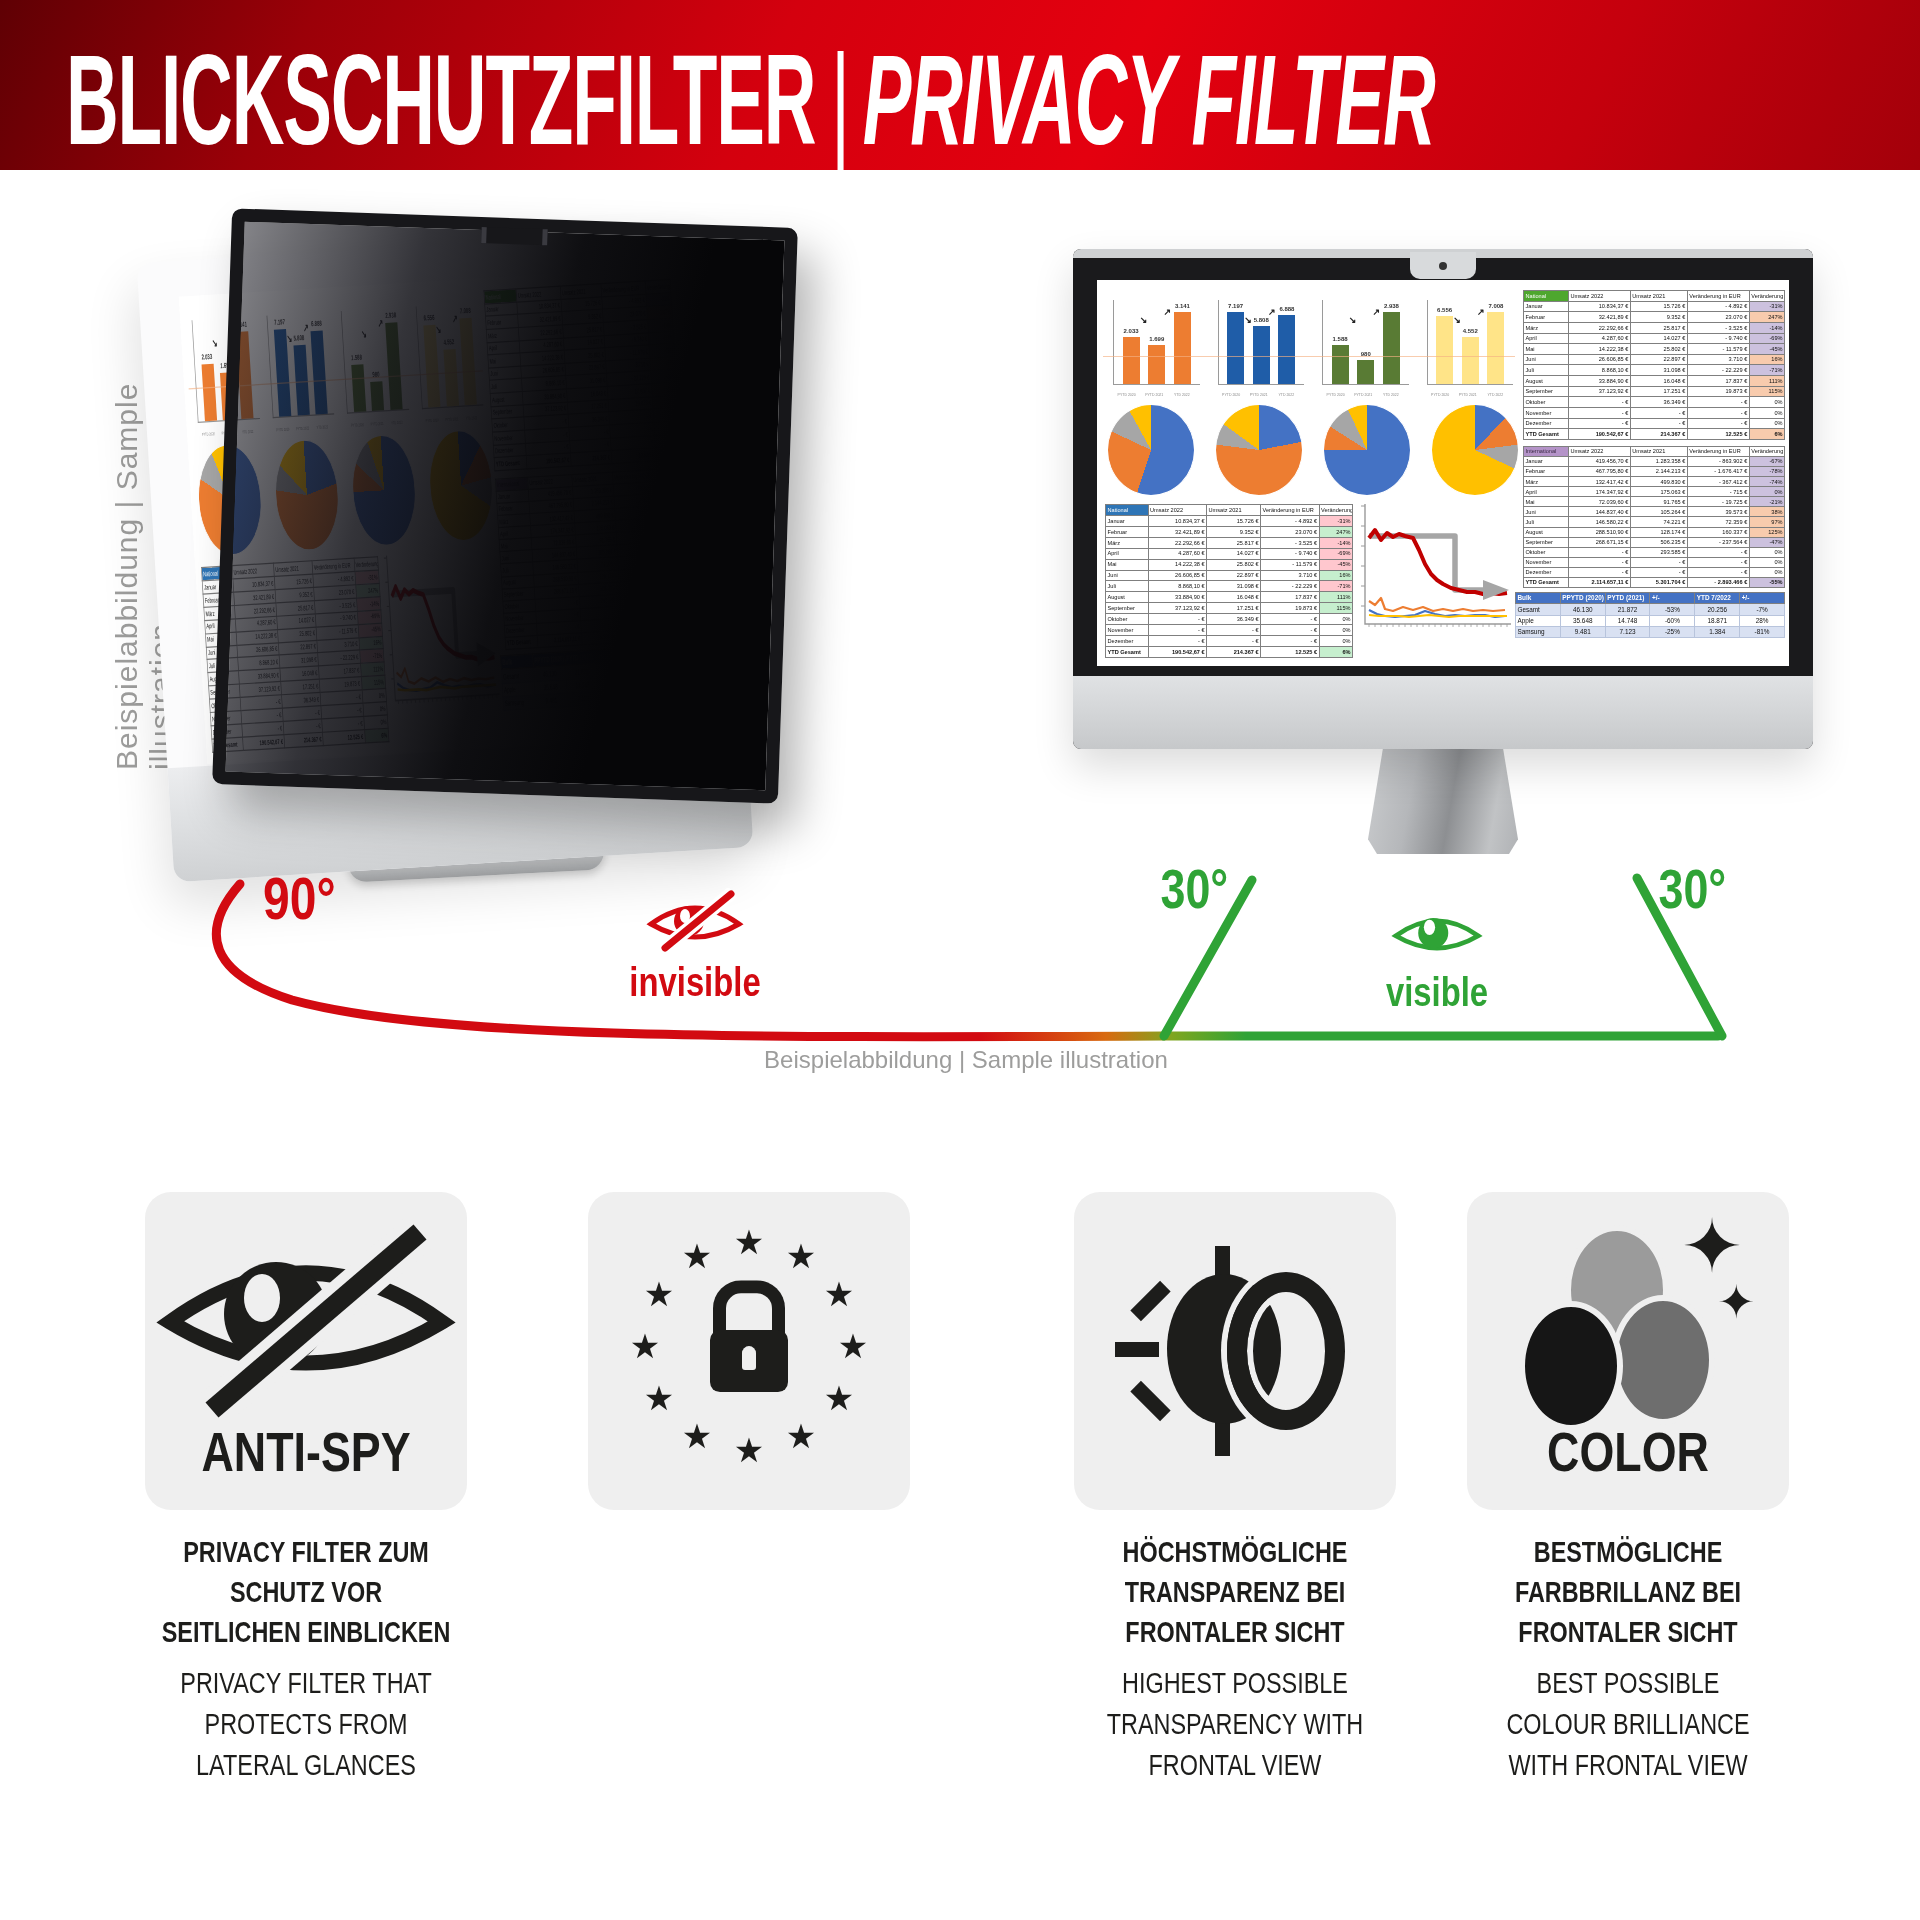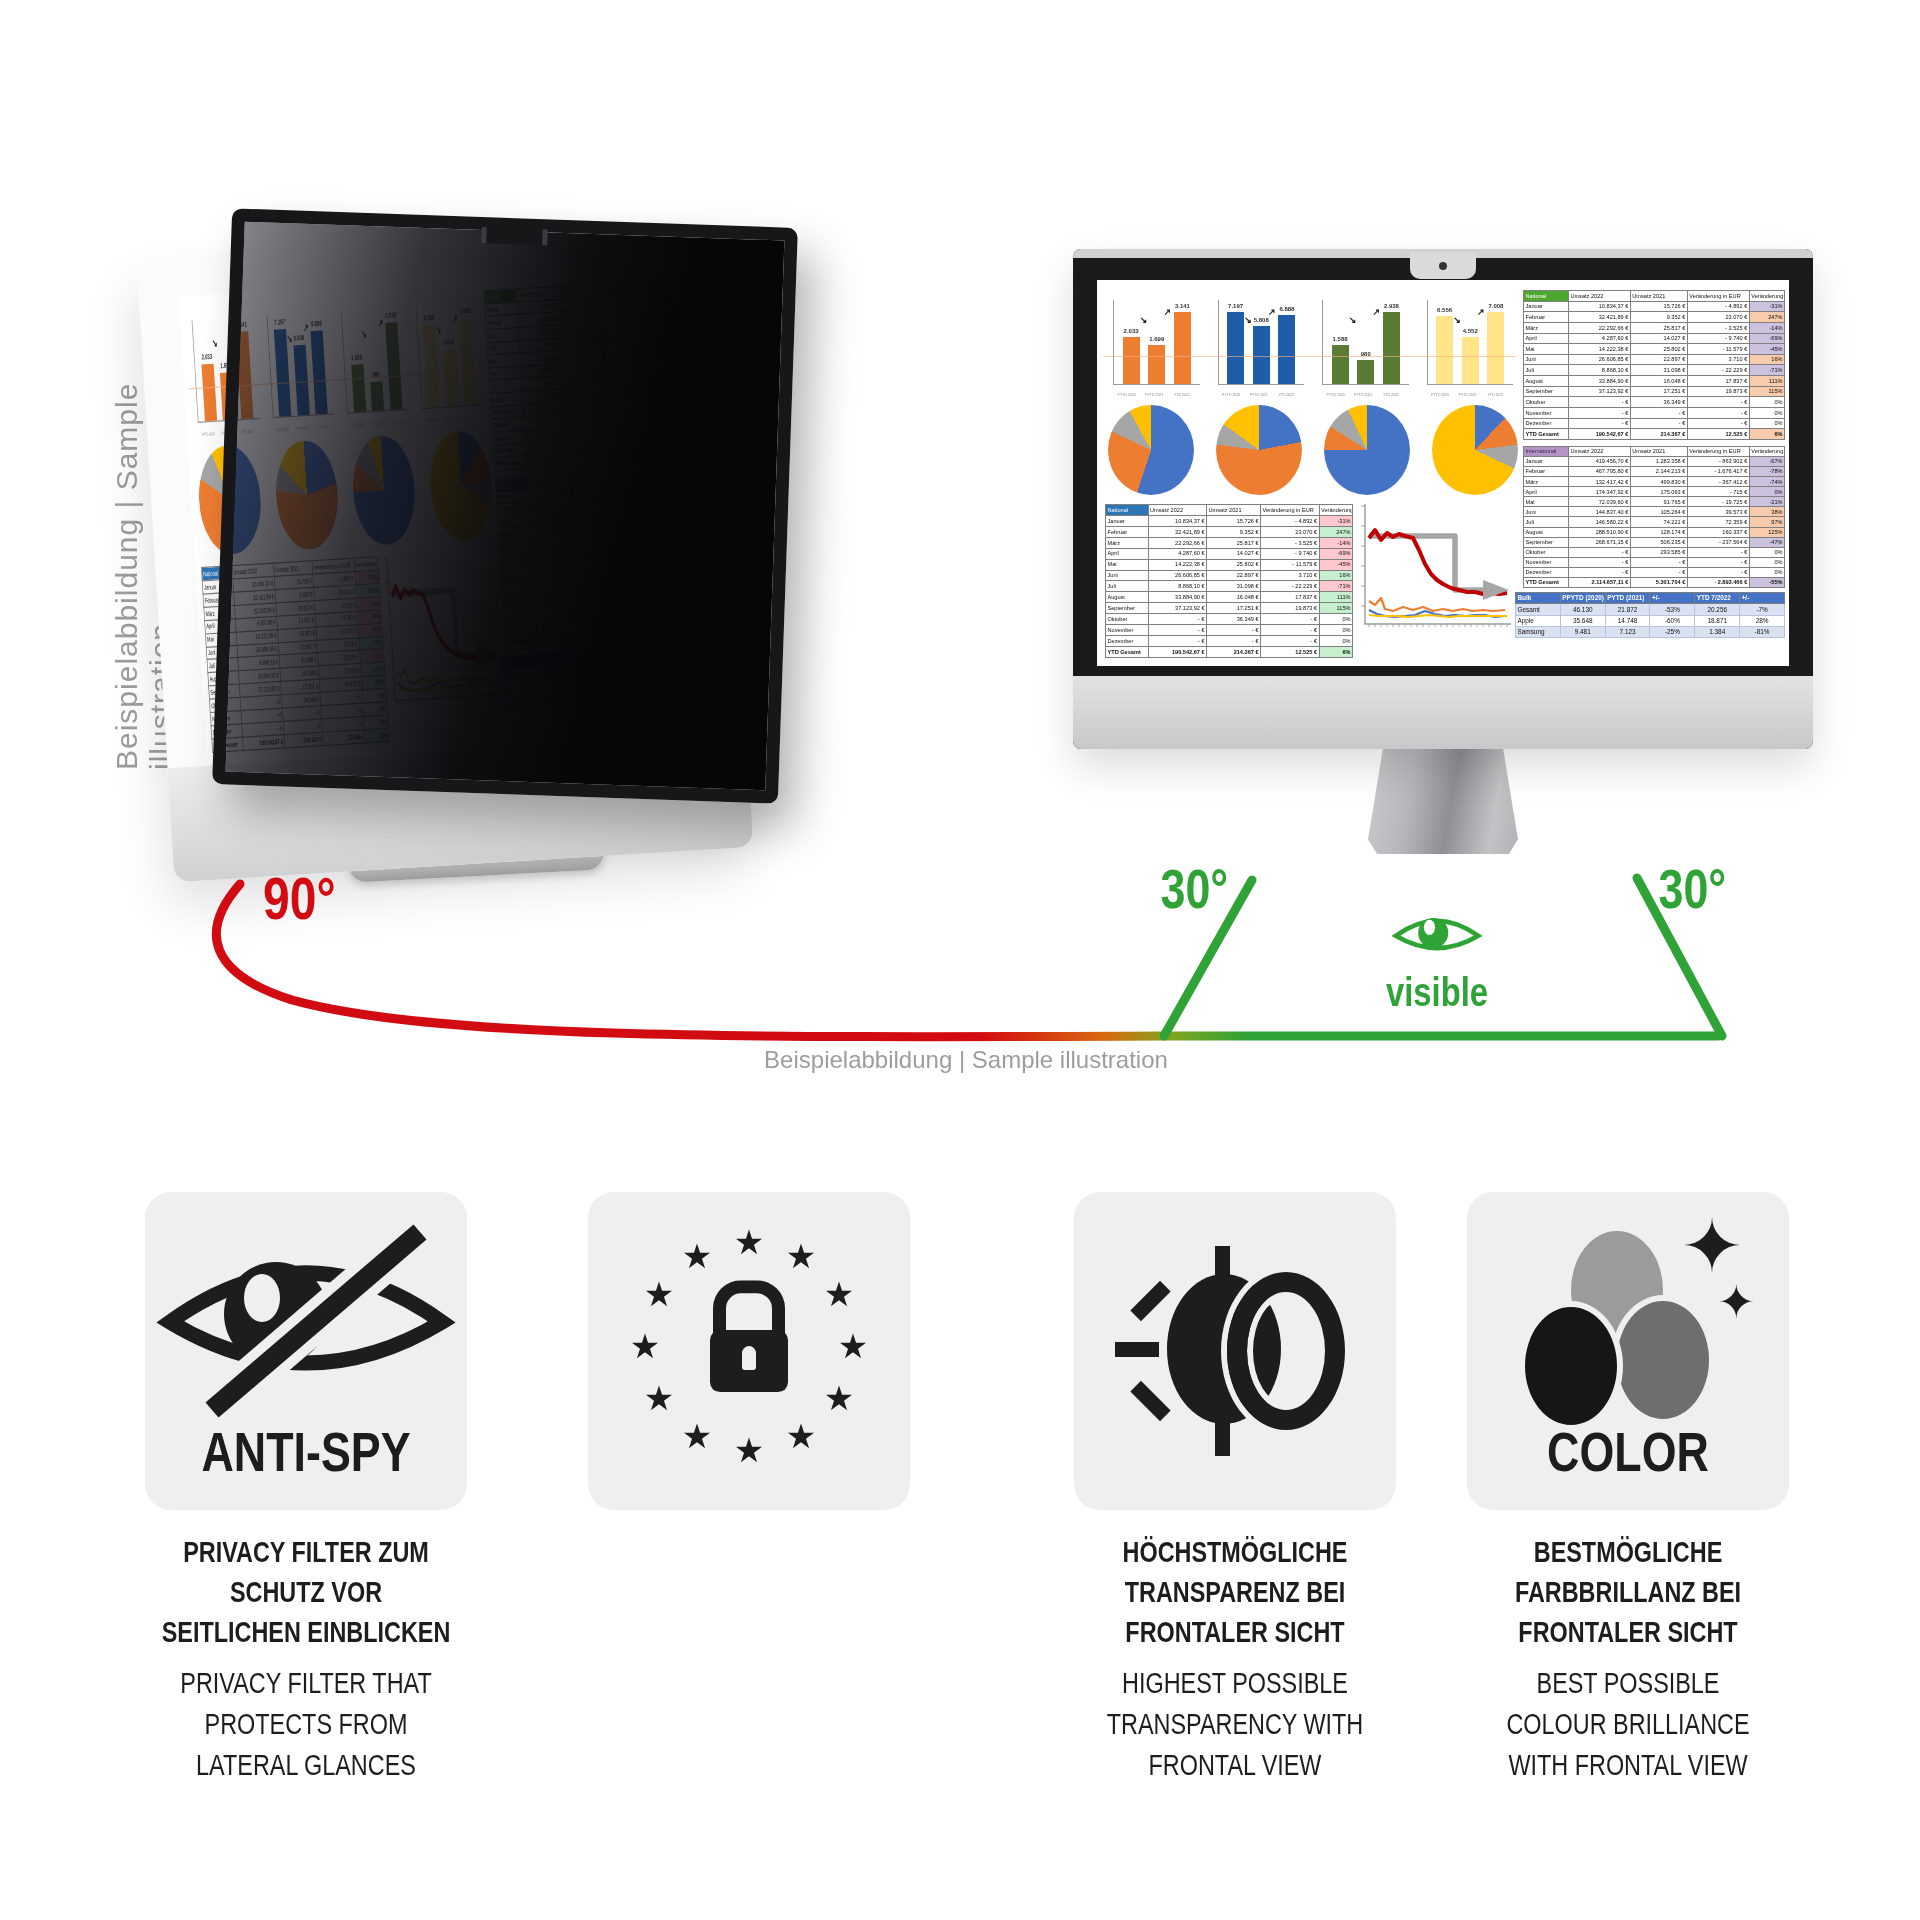--- a/index.html
+++ b/index.html
@@ -99,20 +99,23 @@
   
   .col-wrap{position:absolute;left:50%;top:46%;width:250px;height:230px;transform:translate(-50%,-50%);}
   .col-c{position:absolute;border-radius:50%;border:6px solid #efefef;}
   .sparkle{position:absolute;color:#1d1d1b;}
 </style>
 </head>
 <body>
 
 <div id="canvas">
 
+  <div class="banner">
+    <div class="banner-line"><span>BLICKSCHUTZFILTER</span><span class="sep">|</span><span class="en">PRIVACY FILTER</span></div>
+  </div>
 
   <div class="wm-left">Beispielabbildung | Sample illustration</div>
 
   <div>
     <div class="lneck"></div>
     <div class="lbase"></div>
     <div class="monitor-left-body">
       <div class="lscreen">
         <div class="dashwrap">
           <div class="dashboard">
@@ -1051,20 +1054,30 @@
       </linearGradient>
     </defs>
     <path d="M 240 44 C 198 92, 210 134, 292 160 C 430 198, 720 198, 1164 196 L 1718 196" fill="none" stroke="url(#arcGrad)" stroke-width="9" stroke-linecap="round"></path>
     <path d="M 1164 196 L 1252 40" fill="none" stroke="#2fa336" stroke-width="9" stroke-linecap="round"></path>
     <path d="M 1637 38 L 1722 196" fill="none" stroke="#2fa336" stroke-width="9" stroke-linecap="round"></path>
   </svg>
   <div class="angle-label lbl-90">90°</div>
   <div class="angle-label lbl-30l">30°</div>
   <div class="angle-label lbl-30r">30°</div>
 
+  <div class="eye-wrap inv">
+    <svg width="100" height="66" viewBox="0 0 100 66">
+      <path d="M6,36 Q50,4 94,36 Q50,62 6,36 Z" fill="none" stroke="#d20a11" stroke-width="5"></path>
+      <circle cx="44" cy="33" r="15" fill="#d20a11"></circle>
+      <ellipse cx="40" cy="28" rx="5" ry="7" fill="#fff"></ellipse>
+      <line x1="88" y1="4" x2="18" y2="62" stroke="#fff" stroke-width="14"></line>
+      <line x1="86" y1="6" x2="20" y2="60" stroke="#d20a11" stroke-width="7" stroke-linecap="round"></line>
+    </svg>
+    <span class="eye-cap">invisible</span>
+  </div>
 
   <div class="eye-wrap vis">
     <svg width="96" height="62" viewBox="0 0 100 66">
       <path d="M6,36 Q50,4 94,36 Q50,62 6,36 Z" fill="none" stroke="#2fa336" stroke-width="5"></path>
       <circle cx="46" cy="33" r="16" fill="#2fa336"></circle>
       <ellipse cx="42" cy="27" rx="6" ry="8" fill="#fff"></ellipse>
     </svg>
     <span class="eye-cap">visible</span>
   </div>
 

